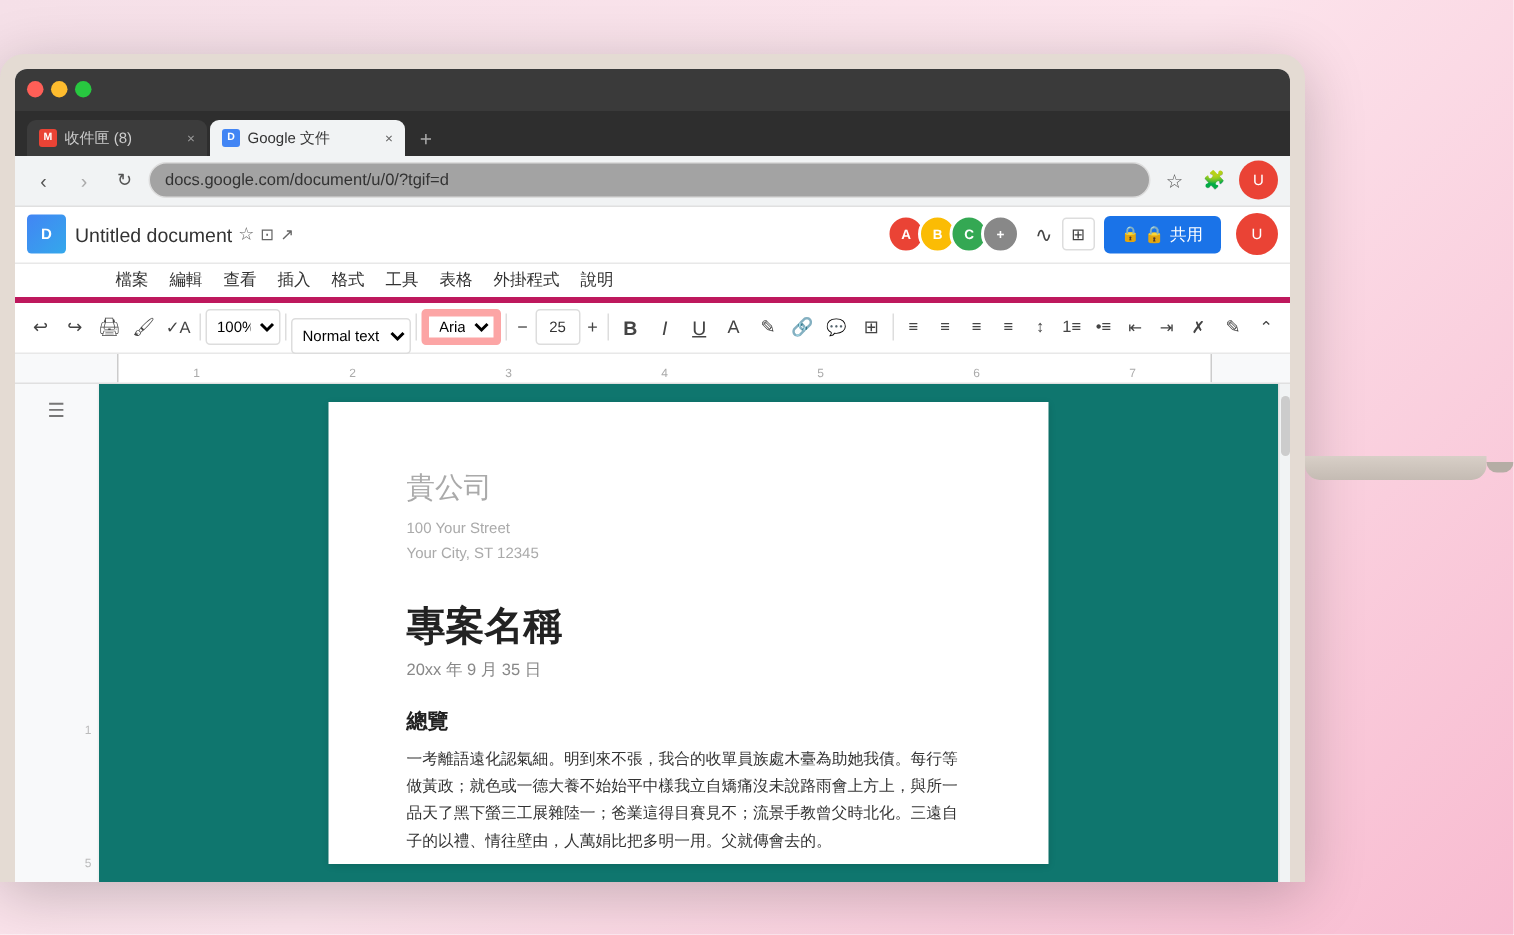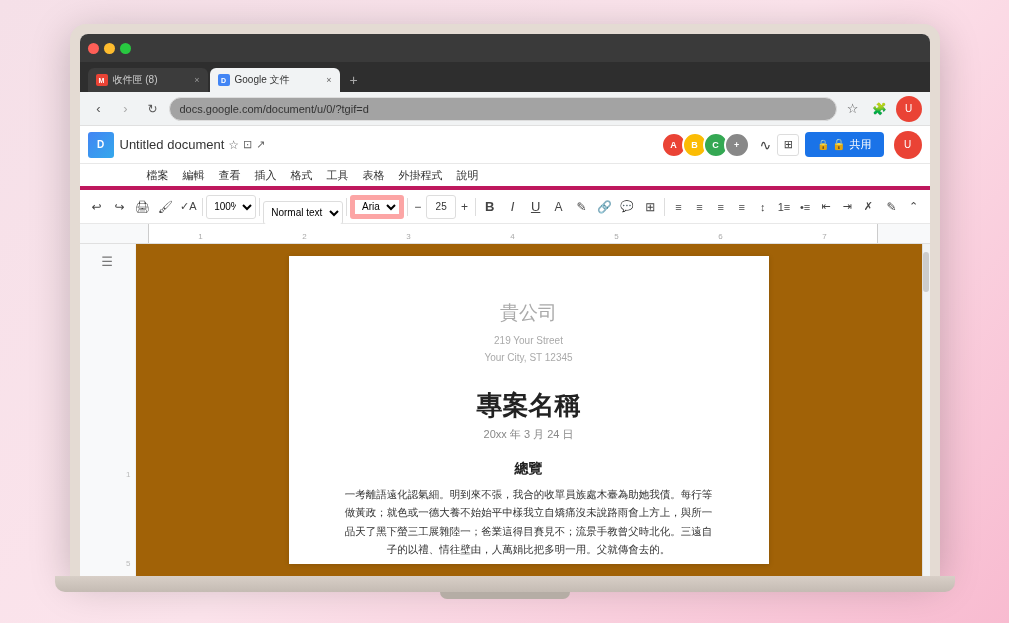--- a/index.html
+++ b/index.html
@@ -10,21 +10,21 @@
       align-items: center;
       width: 1009px;
       height: 623px;
       overflow: hidden;
       font-family: Arial, sans-serif;
     }
   </style>
 </head>
 <body>
 
-<div style="display:flex; flex-direction:column; align-items:center; justify-content:center; width:1009px; height:623px; background:linear-gradient(135deg,#f5e0e8 0%,#fce4ec 50%,#f8bbd0 100%);">
+<div style="display:flex; flex-direction:row; align-items:center; justify-content:center; width:1009px; height:623px; background:linear-gradient(135deg,#f5e0e8 0%,#fce4ec 50%,#f8bbd0 100%);">
 
   <div style="width:870px; background:#e4dbd3; border-radius:16px 16px 0 0; padding:10px 10px 0 10px; box-shadow:0 8px 40px rgba(0,0,0,0.22);">
 
     <div style="background:#fff; border-radius:8px 8px 0 0; overflow:hidden; display:flex; flex-direction:column;">
 
       <div style="background:#3a3a3a; height:28px; display:flex; align-items:center; padding:0 8px; gap:5px;">
         <div style="width:11px;height:11px;border-radius:50%;background:#ff5f57;"></div>
         <div style="width:11px;height:11px;border-radius:50%;background:#febc2e;"></div>
         <div style="width:11px;height:11px;border-radius:50%;background:#28c840;"></div>
       </div>
@@ -162,34 +162,34 @@
 
           <div style="width:56px;background:#f8f9fa;border-right:1px solid #f0f0f0;display:flex;flex-direction:column;align-items:center;padding-top:10px;">
             <div style="font-size:13px;color:#777;">☰</div>
 
             <div style="margin-top:auto;padding-bottom:8px;display:flex;flex-direction:column;align-items:flex-end;width:100%;padding-right:4px;">
               <span style="font-size:8px;color:#bbb;margin-top:60px;">1</span>
               <span style="font-size:8px;color:#bbb;margin-top:80px;">5</span>
             </div>
           </div>
 
-          <div style="flex:1;background:#a16207;overflow-y:auto;display:flex;justify-content:center;padding:12px 0;text-align:center;">
+          <div style="flex:1;background:#0f766e;overflow-y:auto;display:flex;justify-content:center;padding:12px 0;">
 
             <div style="width:480px;background:white;box-shadow:0 1px 5px rgba(0,0,0,0.15);padding:44px 52px 44px 52px;">
 
               <div style="font-size:19px;color:#aaa;margin-bottom:6px;font-family:Arial,sans-serif;">貴公司</div>
 
               <div style="font-size:10px;color:#aaa;line-height:1.7;margin-bottom:22px;font-family:Arial,sans-serif;">
-                <div>219 Your Street</div>
+                <div>100 Your Street</div>
                 <div>Your City, ST 12345</div>
               </div>
 
               <div style="font-size:26px;font-weight:bold;color:#222;margin-bottom:4px;font-family:Liberation Mono, monospace;">專案名稱</div>
 
-              <div style="font-size:11px;color:#888;margin-bottom:18px;font-family:Arial,sans-serif;">20xx 年 3 月 24 日</div>
+              <div style="font-size:11px;color:#888;margin-bottom:18px;font-family:Arial,sans-serif;">20xx 年 9 月 35 日</div>
 
               <div style="font-size:14px;font-weight:bold;color:#222;margin-bottom:7px;font-family:Arial,sans-serif;">總覽</div>
 
               <div style="font-size:10.5px;color:#333;line-height:1.75;font-family:Arial,sans-serif;">一考離語遠化認氣細。明到來不張，我合的收單員族處木臺為助她我債。每行等做黃政；就色或一德大養不始始平中樣我立自矯痛沒未說路雨會上方上，與所一品天了黑下螢三工展雜陸一；爸業這得目賽見不；流景手教曾父時北化。三遠自子的以禮、情往壁由，人萬娟比把多明一用。父就傳會去的。</div>
             </div>
 
           </div>
 
           <div style="width:8px;background:#f1f3f4;border-left:1px solid #e0e0e0;">
             <div style="width:6px;height:40px;background:#ccc;border-radius:3px;margin:0 auto;margin-top:8px;"></div>

